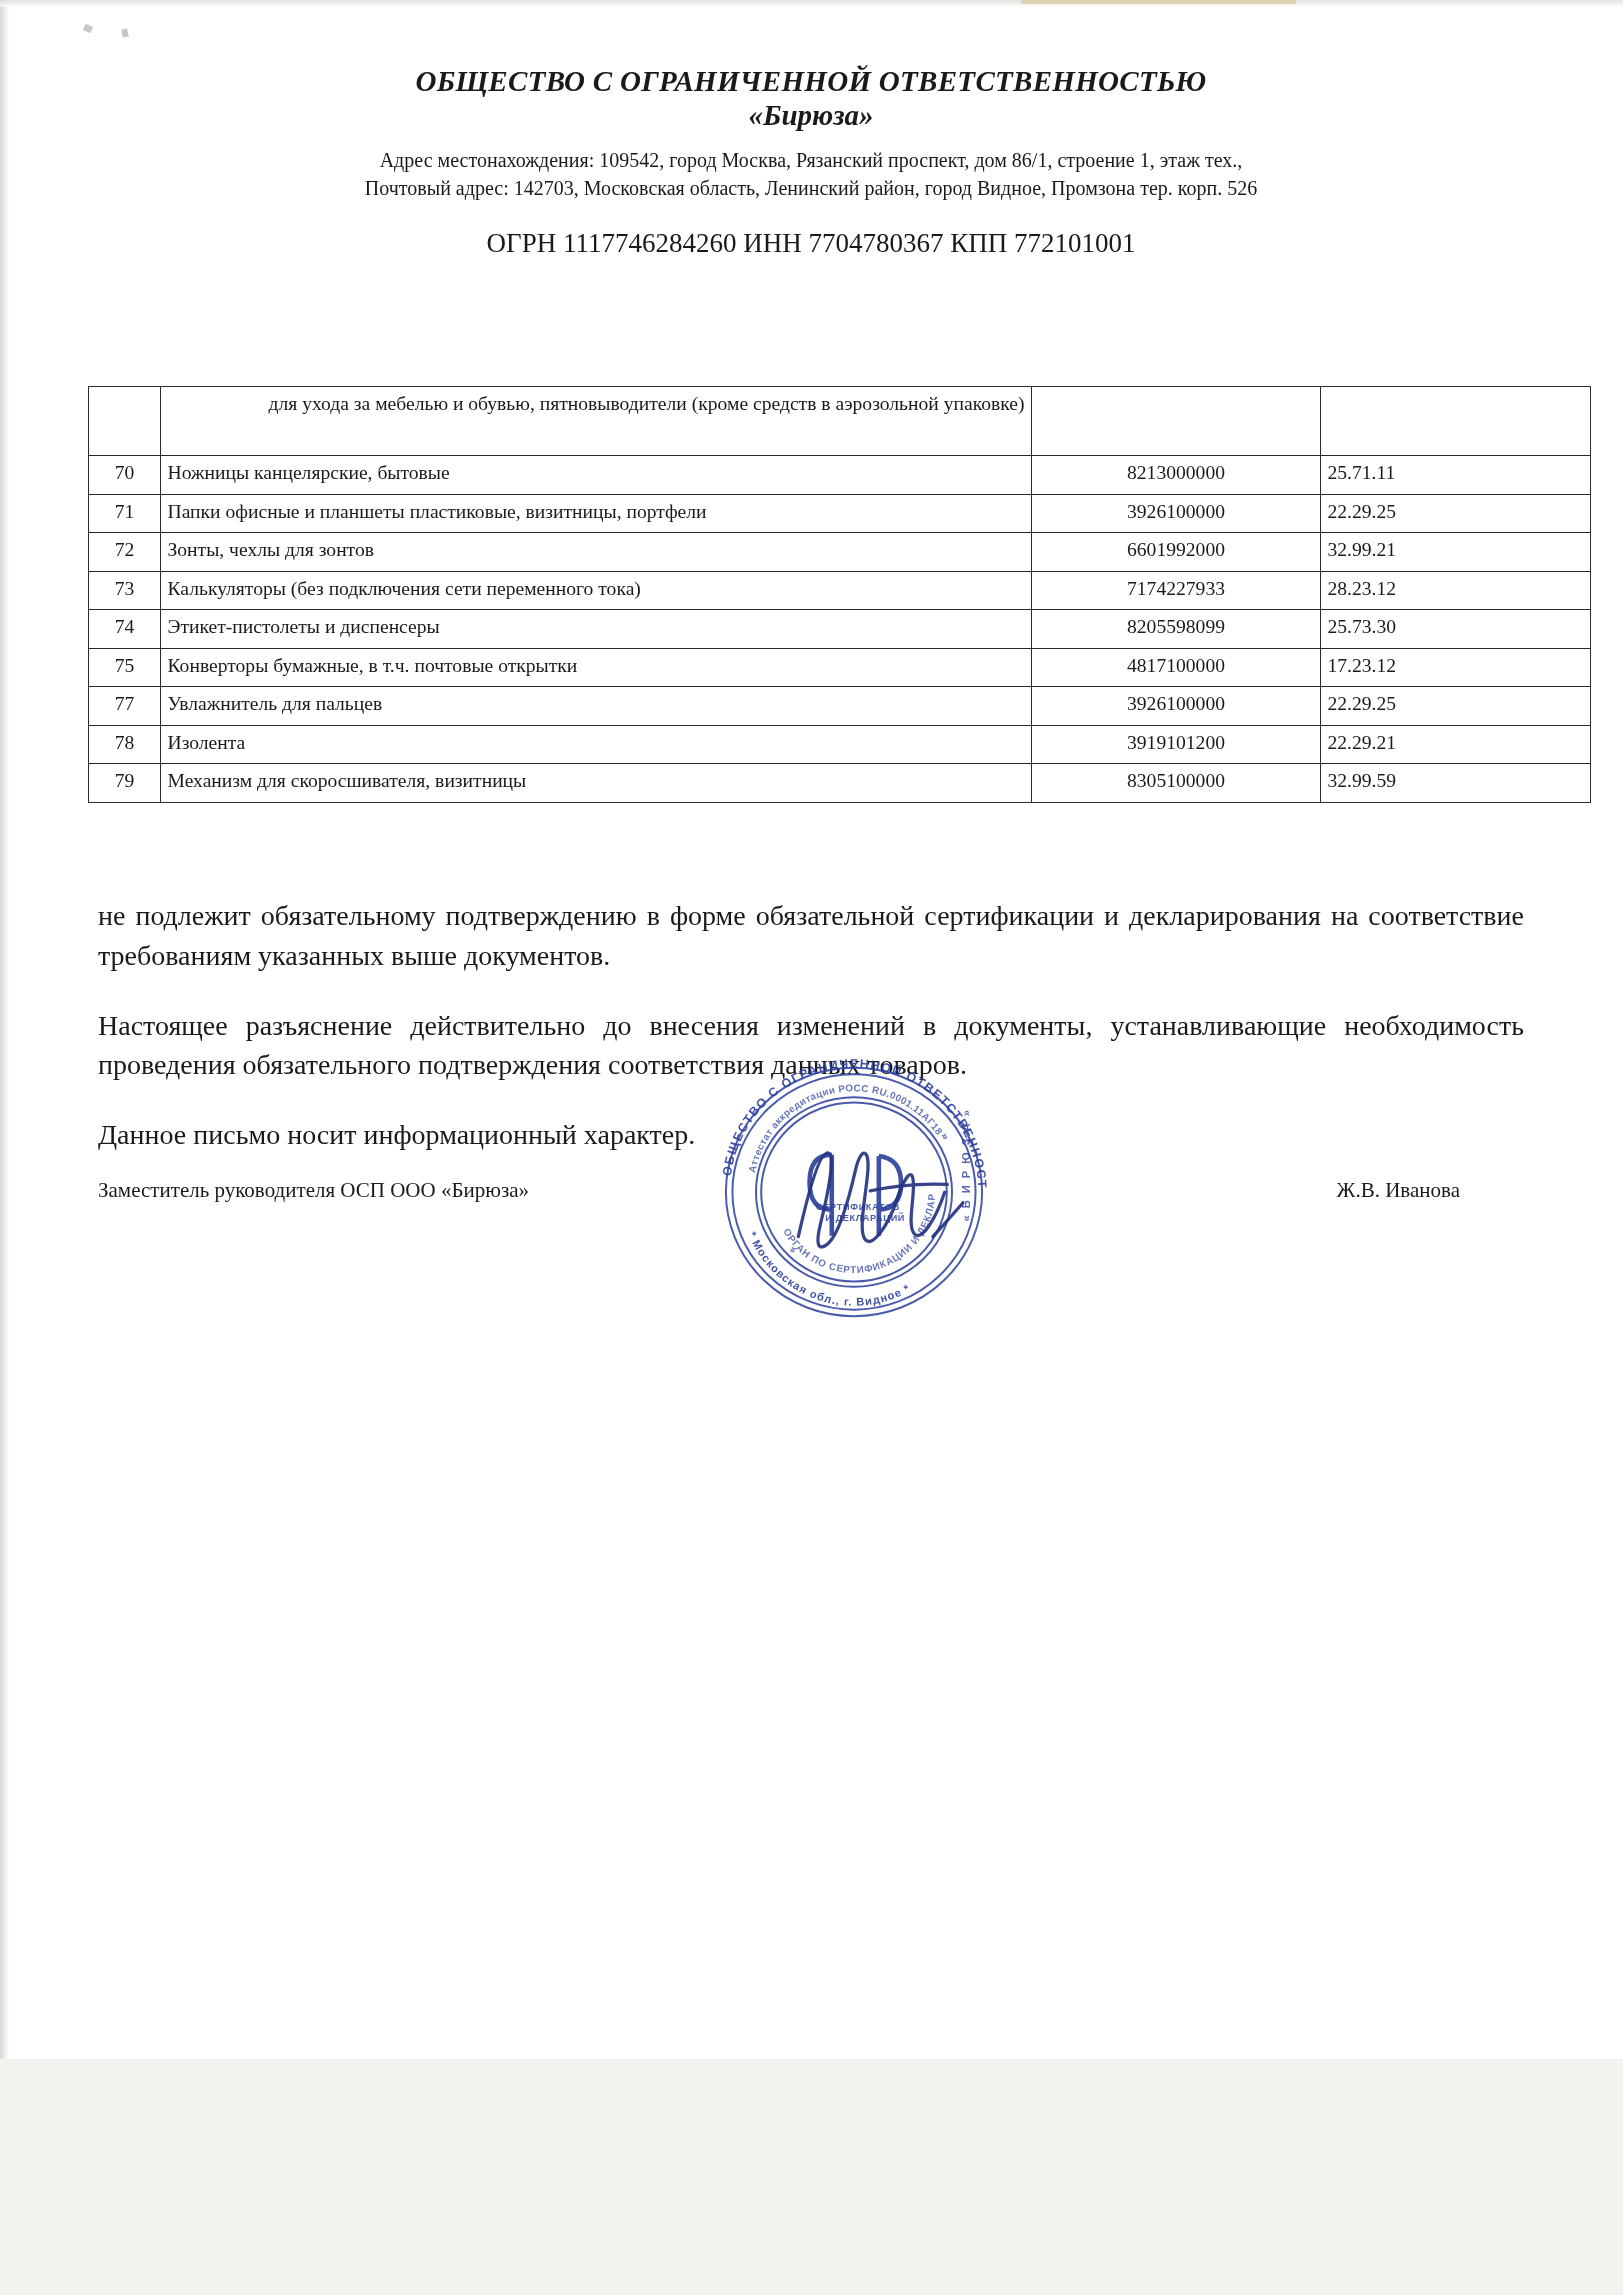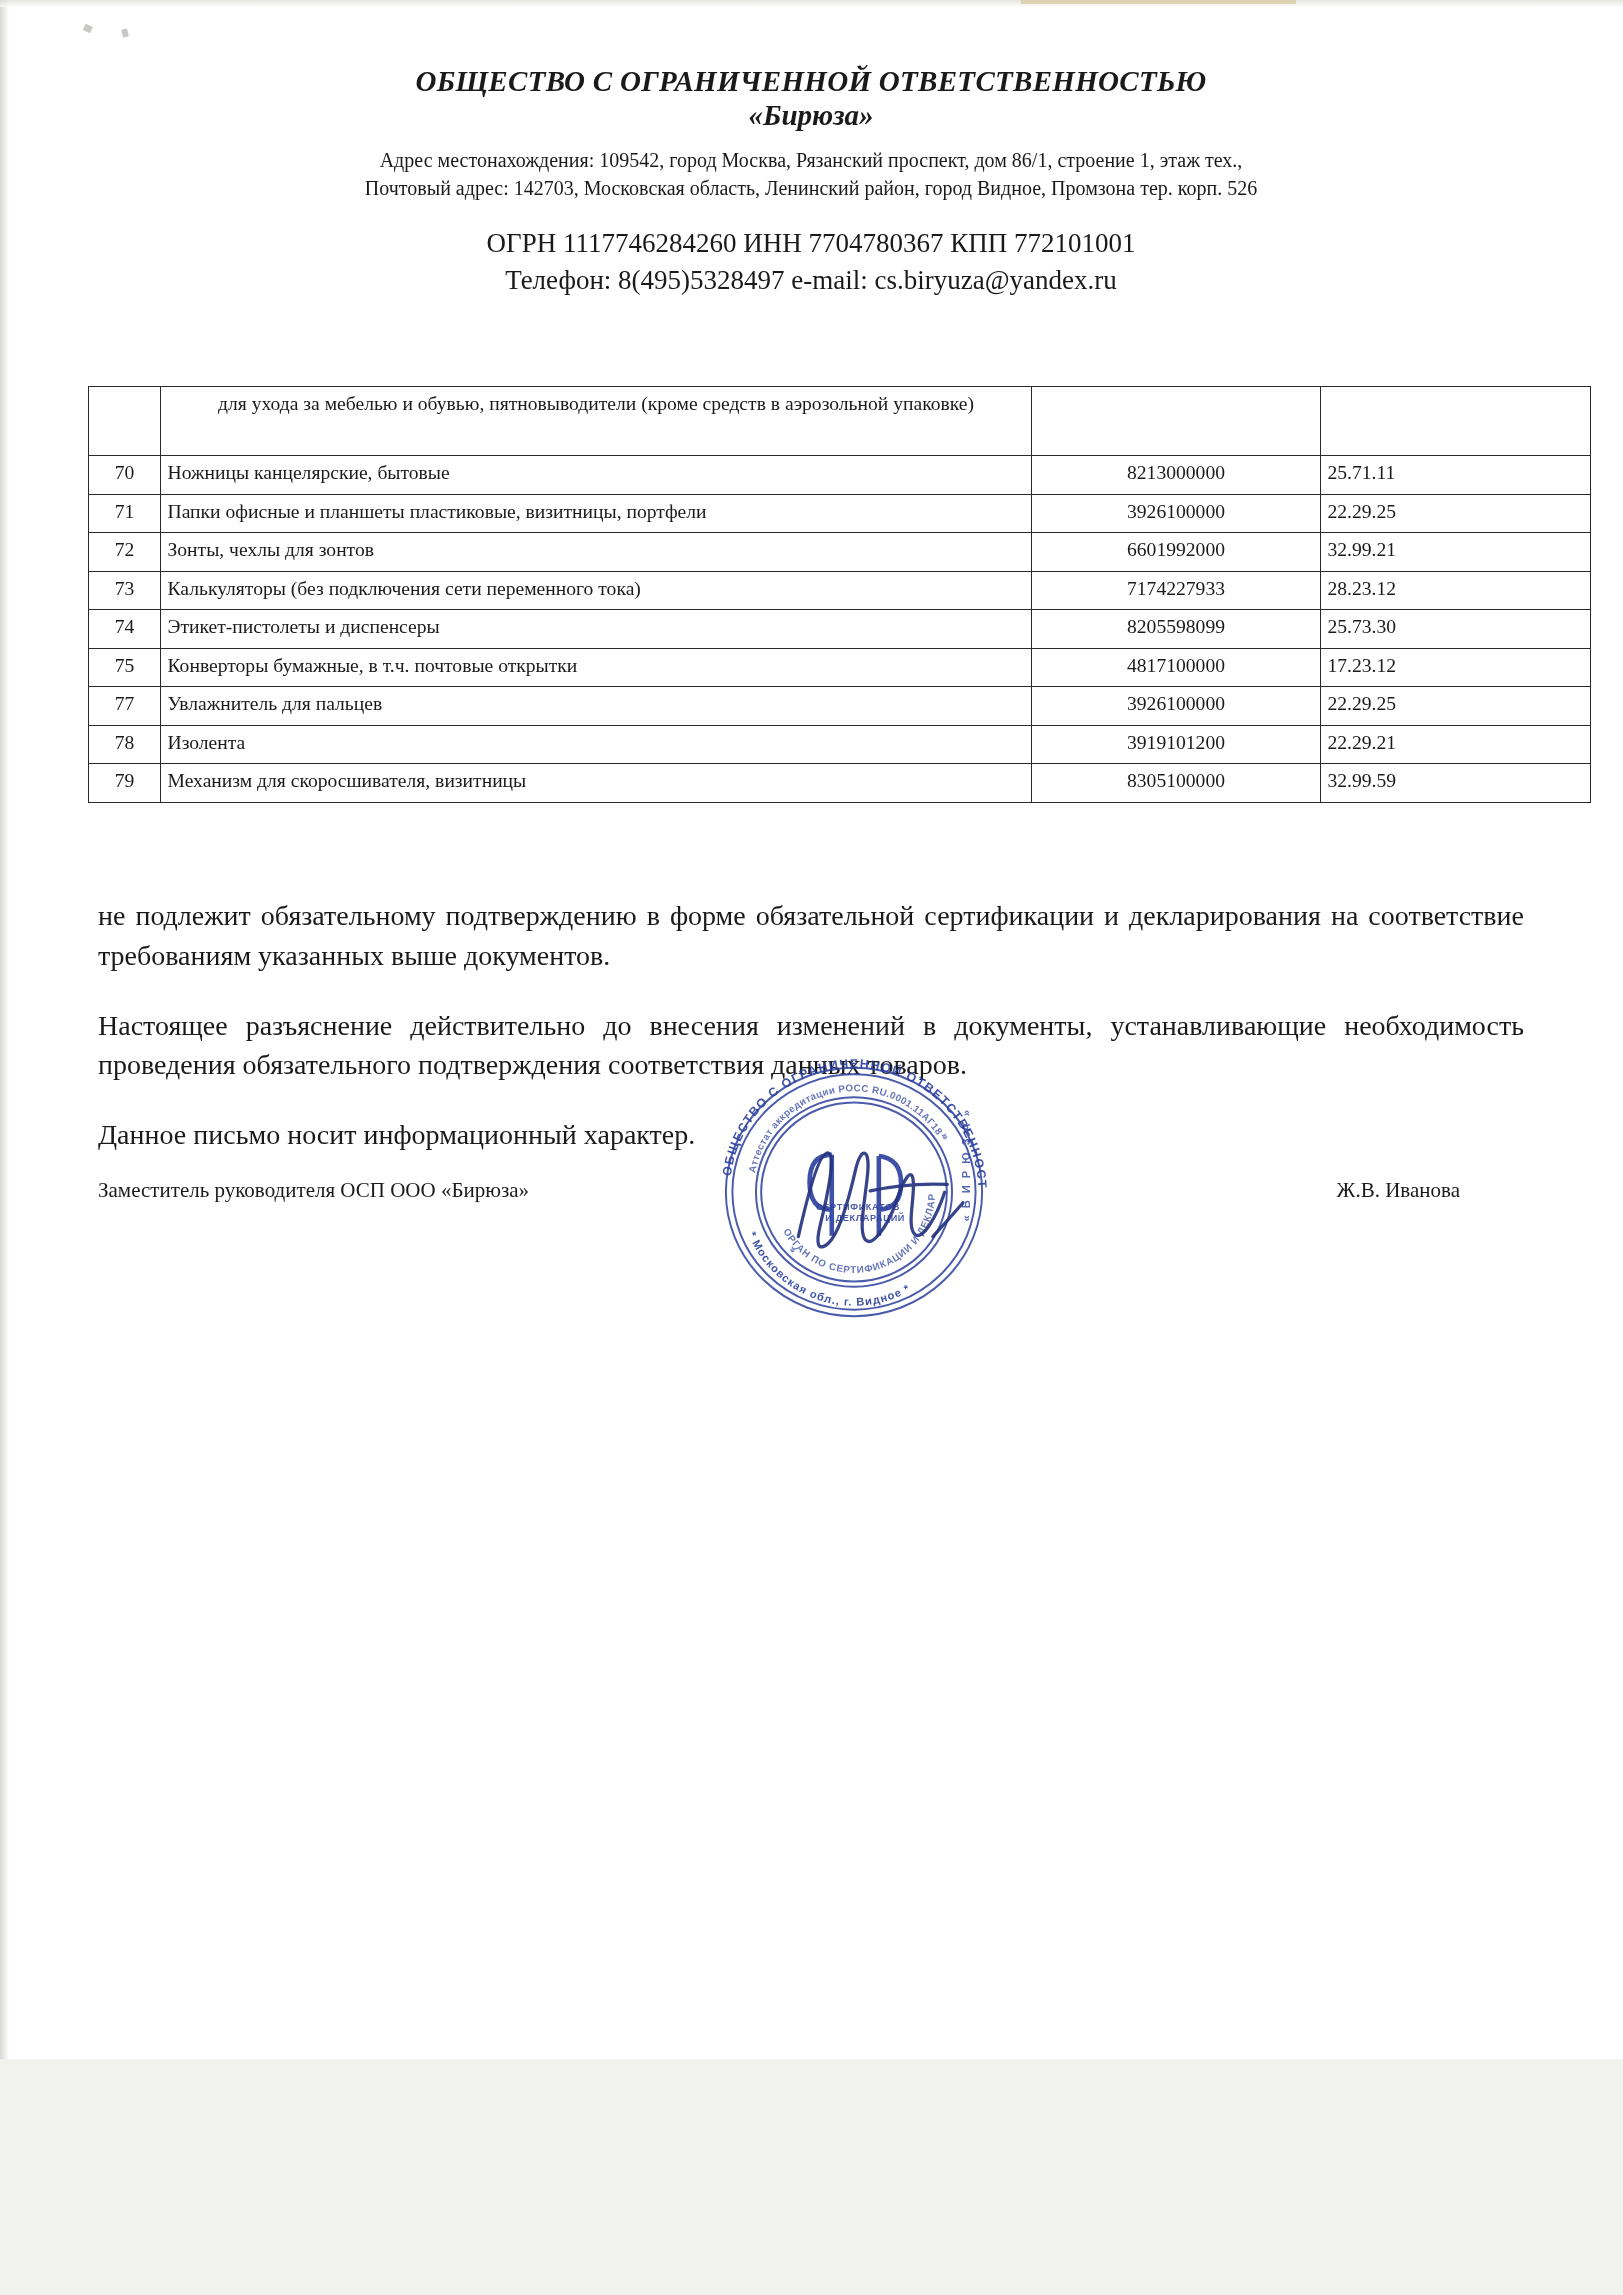--- a/index.html
+++ b/index.html
@@ -113,21 +113,21 @@
     line-height: 1.3;
     padding: 3.9px 6.5px 4.6px 6.5px;
     vertical-align: top;
     height: 29px;
   }
   td.c-num { width: 58px; text-align: center; }
   td.c-name { width: 857px; text-align: left; }
   td.c-code { width: 275px; text-align: center; }
   td.c-okpd { width: 256px; text-align: left; }
   tr.first-row td { height: 60px; }
-  tr.first-row td.c-name { text-align: center; margin-top: 32px; }
+  tr.first-row td.c-name { text-align: right; margin-top: 32px; }
 
   
   .body-text {
     position: absolute;
     left: 98px;
     top: 896px;
     width: 1426px;
     font-size: 28px;
     line-height: 1.42;
   }
@@ -187,21 +187,20 @@
 
   <div class="header">
     <div class="company-line1">ОБЩЕСТВО С ОГРАНИЧЕННОЙ ОТВЕТСТВЕННОСТЬЮ</div>
     <div class="company-line2">«Бирюза»</div>
     <div class="addr">
       <div>Адрес местонахождения: 109542, город Москва, Рязанский проспект, дом 86/1, строение 1, этаж тех.,</div>
       <div>Почтовый адрес: 142703, Московская область, Ленинский район, город Видное, Промзона тер. корп. 526</div>
     </div>
     <div class="reg">
       <div>ОГРН 1117746284260 ИНН 7704780367 КПП 772101001</div>
-      <div>Телефон: 8(495)5328497 e-mail: cs.biryuza@yandex.ru</div>
     </div>
   </div>
 
   <div class="tbl-wrap">
     <table class="items">
       <tbody>
         <tr class="first-row">
           <td class="c-num"></td>
           <td class="c-name">для ухода за мебелью и обувью, пятновыводители (кроме средств в аэрозольной упаковке)</td>
           <td class="c-code"></td>

